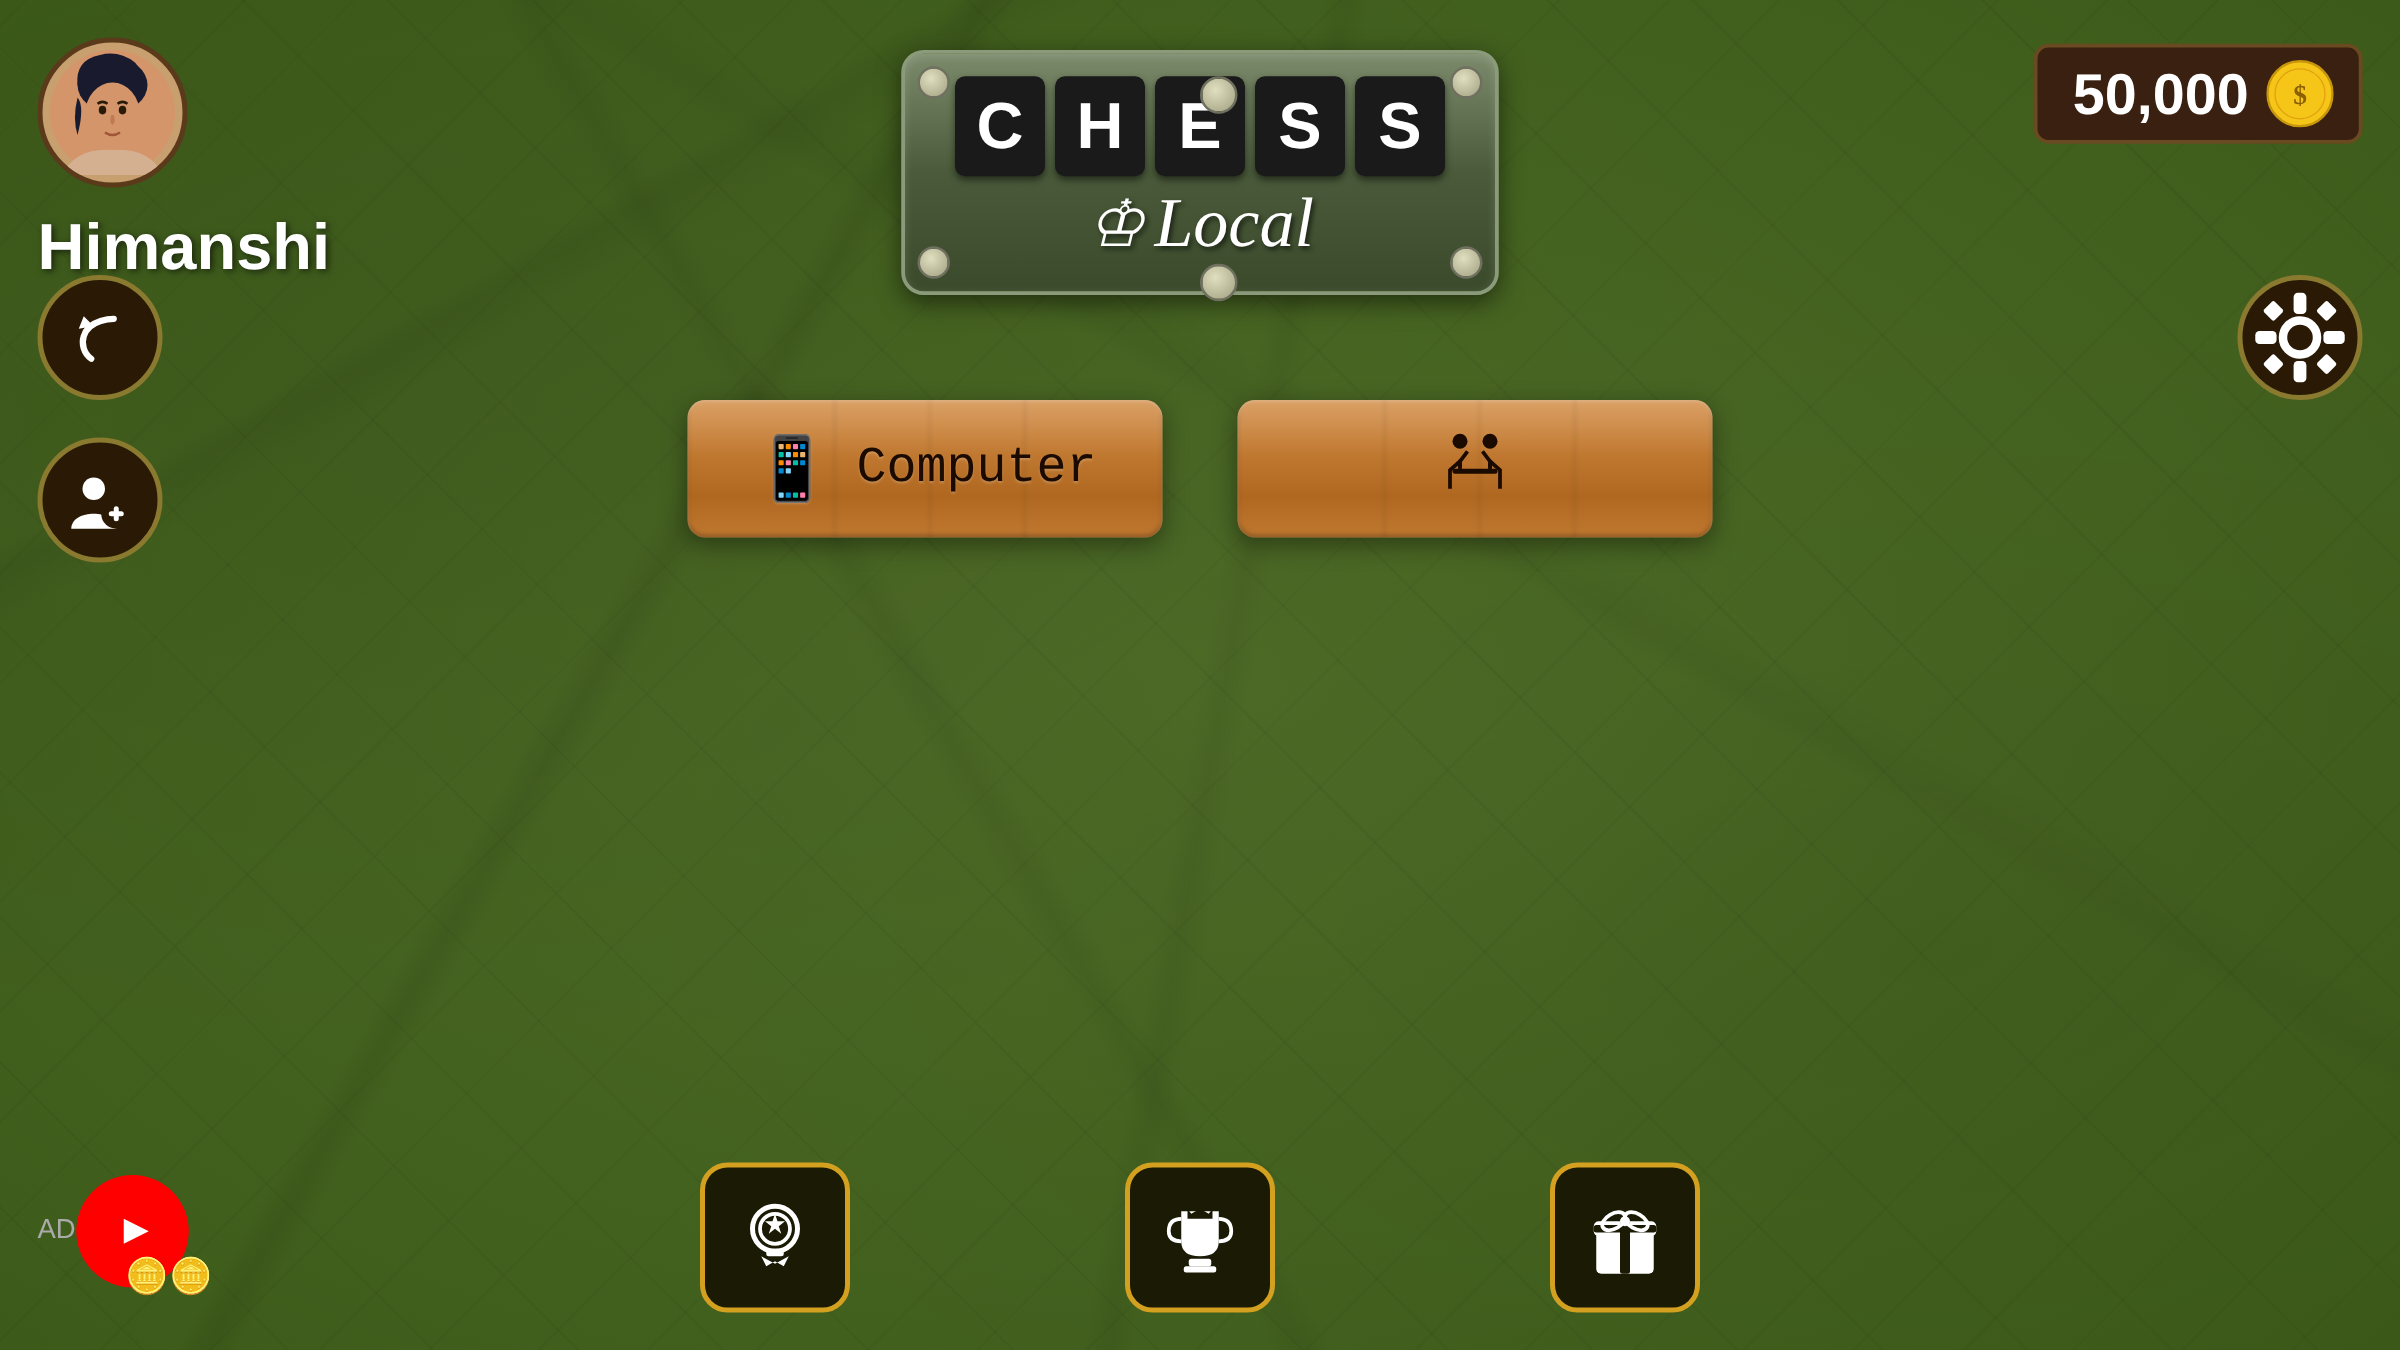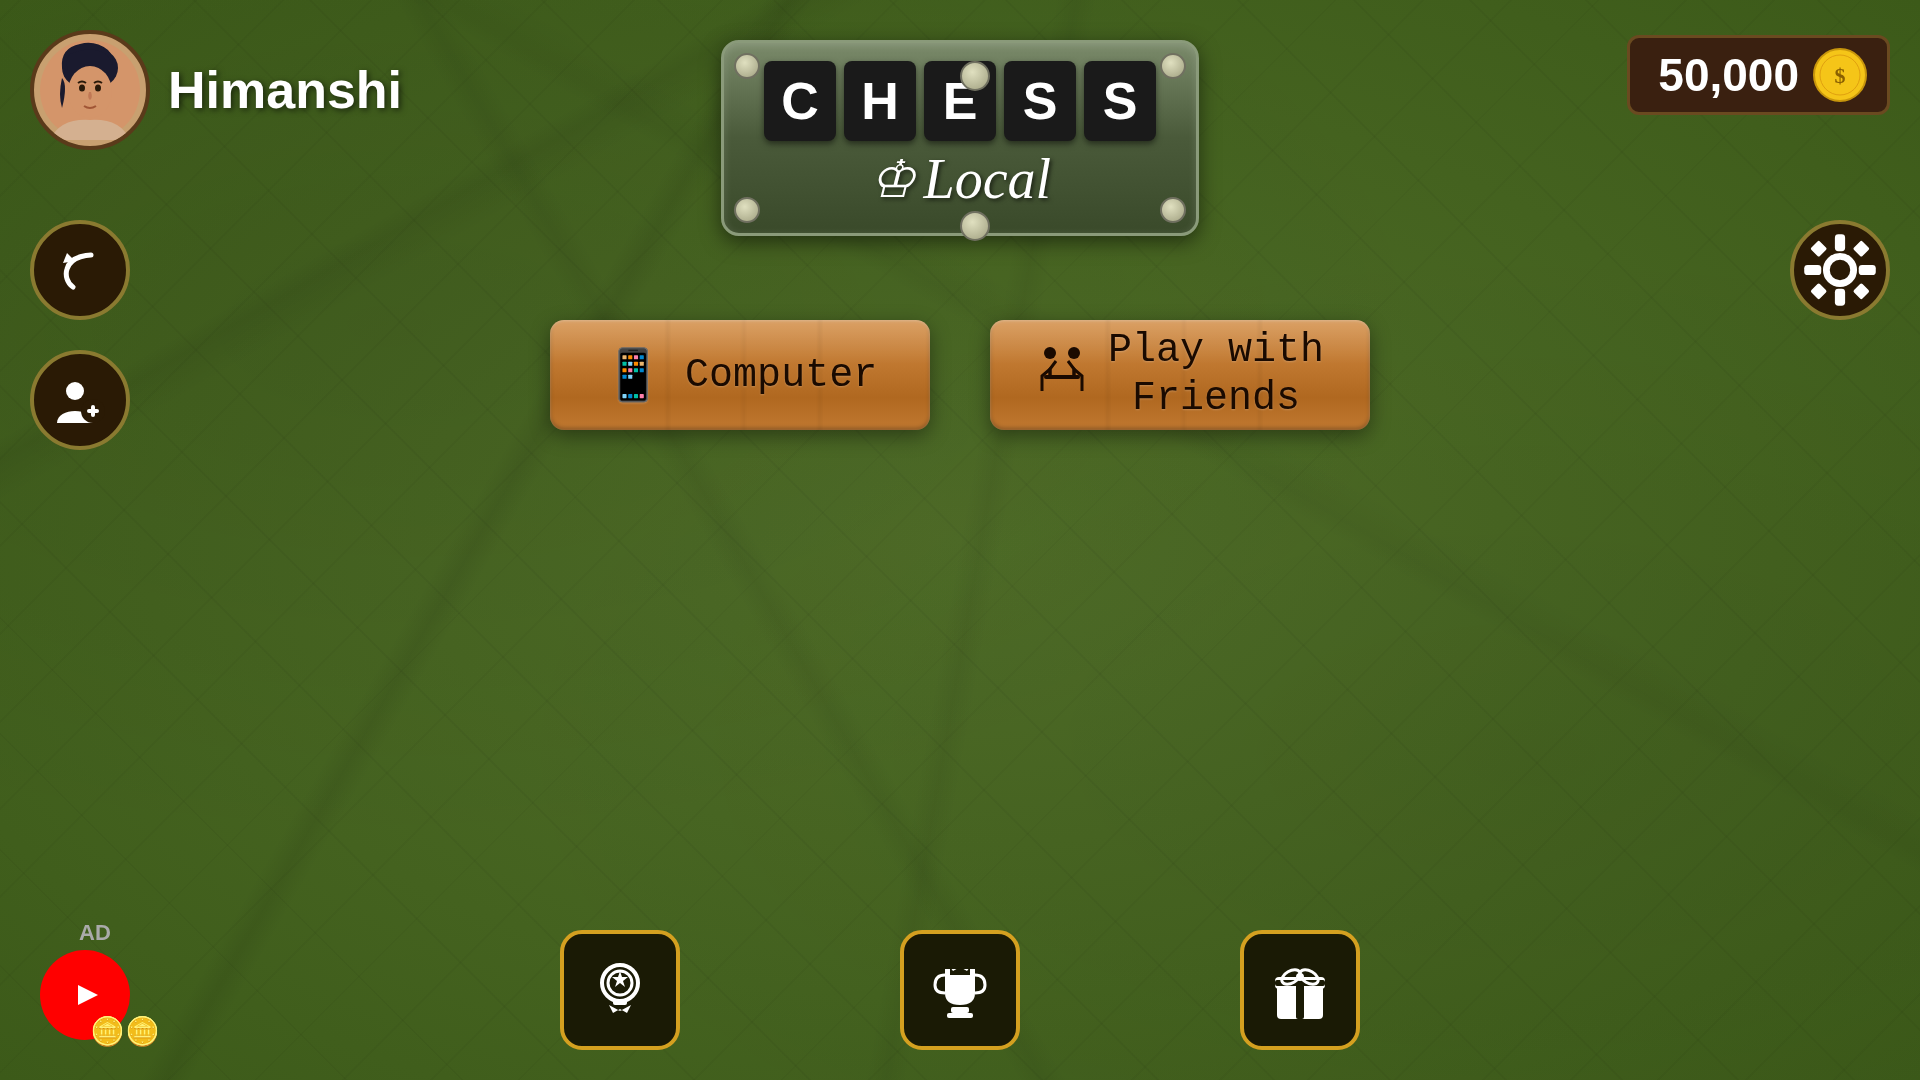--- a/index.html
+++ b/index.html
@@ -50,23 +50,24 @@
         linear-gradient(30deg, transparent 60%, rgba(0,0,0,0.04) 61%, transparent 63%),
         linear-gradient(100deg, transparent 50%, rgba(0,0,0,0.05) 51%, transparent 52%);
     }
 
     
     .profile-area {
       position: absolute;
       top: 30px;
       left: 30px;
       display: flex;
-      align-items: center;
+      align-items: flex-start;
       gap: 18px;
       z-index: 10;
+      flex-direction: column;
     }
 
     .avatar-circle {
       width: 120px;
       height: 120px;
       border-radius: 50%;
       border: 4px solid #5a3a1a;
       overflow: hidden;
       background: #c8a070;
       display: flex;
@@ -328,25 +329,24 @@
     }
 
     
     .youtube-btn {
       position: absolute;
       bottom: 30px;
       left: 30px;
       width: 130px;
       height: 130px;
       display: flex;
-      flex-direction: column;
+      flex-direction: row;
       align-items: center;
       cursor: pointer;
       z-index: 10;
-      font-weight: bold;
     }
 
     .ad-label {
       color: #aaa;
       font-size: 22px;
       font-family: Arial, sans-serif;
       margin-bottom: 4px;
     }
 
     .yt-icon-area {
@@ -487,21 +487,20 @@
 
         <circle cx="14" cy="10" r="6" fill="#1a0a00"></circle>
         <circle cx="38" cy="10" r="6" fill="#1a0a00"></circle>
         <rect x="8" y="32" width="36" height="4" rx="2" fill="#1a0a00"></rect>
         <path d="M6 48 L6 33 L14 26 L14 32" stroke="#1a0a00" stroke-width="3" fill="none"></path>
         <path d="M20 18 L14 26 L14 32" stroke="#1a0a00" stroke-width="3" fill="none"></path>
         <path d="M46 48 L46 33 L38 26 L38 32" stroke="#1a0a00" stroke-width="3" fill="none"></path>
         <path d="M32 18 L38 26 L38 32" stroke="#1a0a00" stroke-width="3" fill="none"></path>
       </svg>
     </span>
-    <span class="game-btn-label" style="line-height:1.2; text-align:center;">Play with<br>Friends</span>
   </button>
 </div>
 
 <div class="bottom-icons">
 
   <div class="bottom-icon-btn">
     <svg viewBox="0 0 70 70" xmlns="http://www.w3.org/2000/svg">
 
       <circle cx="35" cy="28" r="18" fill="none" stroke="white" stroke-width="4"></circle>
       <circle cx="35" cy="28" r="12" fill="none" stroke="white" stroke-width="3"></circle>

